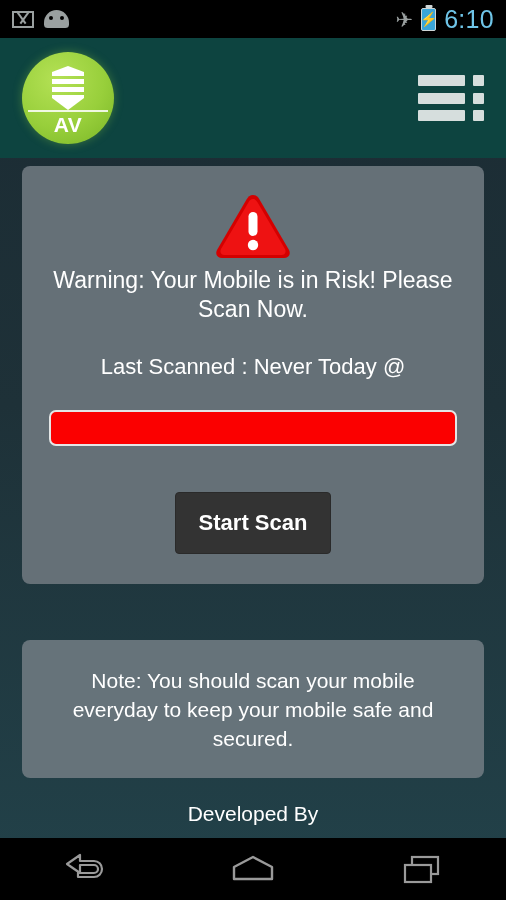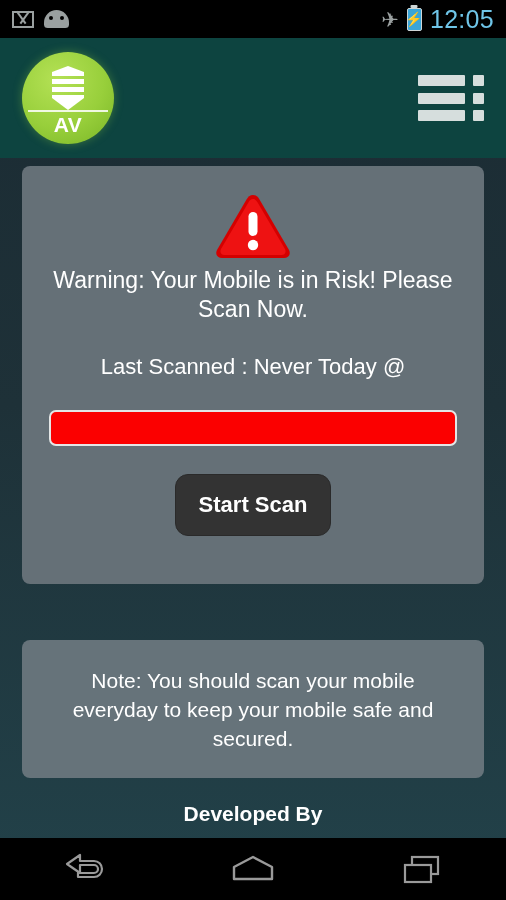--- a/index.html
+++ b/index.html
@@ -190,26 +190,26 @@
     margin: 30px auto 0;
     width: 408px;
     height: 36px;
     background: #fb0000;
     border: 2px solid #e3e6e6;
     border-radius: 7px;
   }
 
   .scan-button {
     display: block;
-    margin: 28px auto 0;
+    margin: 46px auto 0;
     width: 156px;
     height: 62px;
     background: #333333;
     border: 1px solid #2a2a2a;
-    border-radius: 13px;
+    border-radius: 4px;
     color: #ffffff;
     font-size: 22px;
     font-weight: bold;
     font-family: "Liberation Sans", sans-serif;
     cursor: pointer;
   }
 
   
   .note-card {
     position: absolute;
@@ -233,21 +233,20 @@
 
   
   .footer-credit {
     position: absolute;
     top: 802px; left: 0;
     width: 506px;
     text-align: center;
     color: #ffffff;
     font-size: 21px;
     z-index: 10;
-    font-weight: bold;
   }
 
   
   .nav-bar {
     position: absolute;
     bottom: 0; left: 0;
     width: 506px;
     height: 62px;
     background: #000000;
     display: flex;
@@ -271,21 +270,21 @@
   <div class="status-bar">
     <div class="status-left">
       <div class="gmail-icon"></div>
       <div class="android-icon"></div>
     </div>
     <div class="status-right">
       <span class="airplane-icon">✈</span>
       <div class="battery-icon">
         <span class="battery-bolt">⚡</span>
       </div>
-      <span class="status-clock">12:05</span>
+      <span class="status-clock">6:10</span>
     </div>
   </div>
 
   <div class="app-header">
 
     <div class="logo-badge">
       <svg class="logo-shield" viewBox="0 0 40 44">
         <path d="M4 6 L20 0 L36 6 L36 10 L4 10 Z" fill="#ffffff"></path>
         <rect x="4" y="13" width="32" height="5" fill="#ffffff"></rect>
         <rect x="4" y="21" width="32" height="5" fill="#ffffff"></rect>

